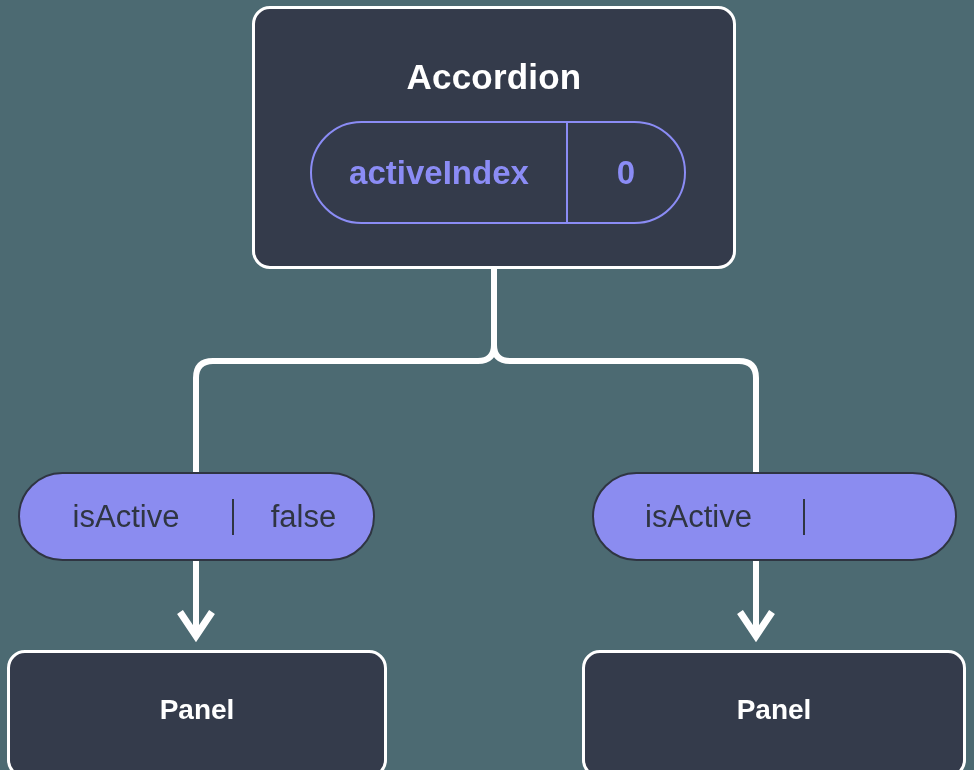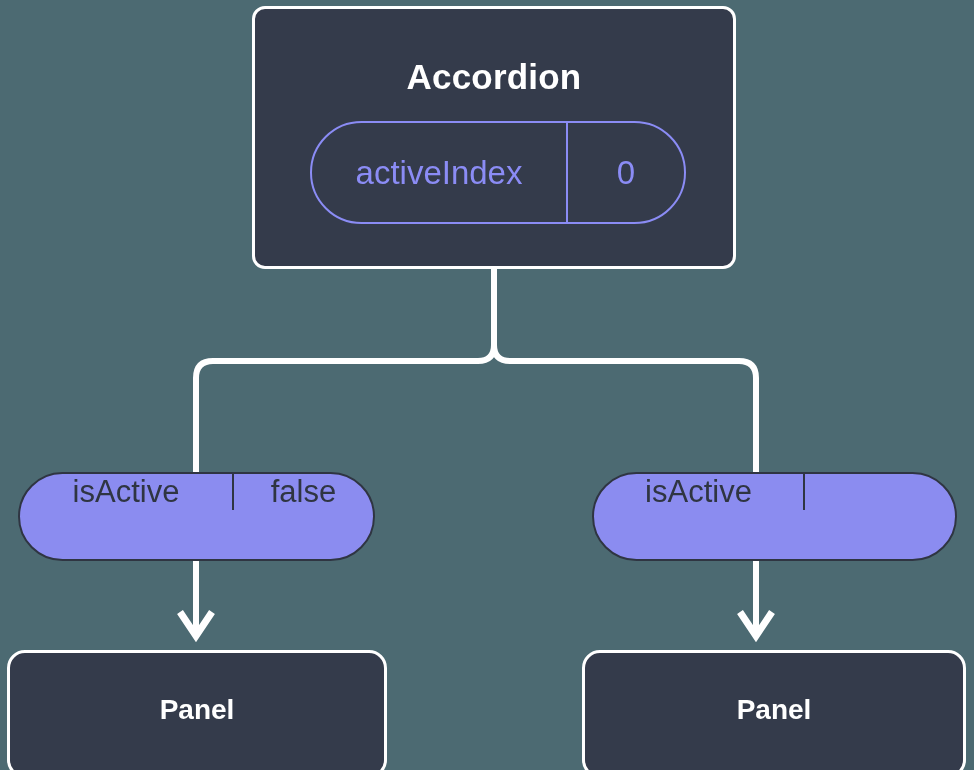--- a/index.html
+++ b/index.html
@@ -40,21 +40,20 @@
     display: flex;
     flex-direction: column;
     align-items: center;
   }
   #accordion-node {
     left: 252px;
     top: 6px;
     width: 484px;
     height: 263px;
     justify-content: flex-start;
-    border-radius: 13px;
   }
   .node-title {
     color: #ffffff;
     font-size: 35px;
     font-weight: 700;
     letter-spacing: 0.2px;
     line-height: 1;
     margin-top: 50px;
     user-select: none;
   }
@@ -73,41 +72,41 @@
     align-items: stretch;
     background: transparent;
   }
   #activeindex-pill .pill-key,
   #activeindex-pill .pill-val {
     display: flex;
     align-items: center;
     justify-content: center;
     color: #8b8cf5;
     font-size: 33px;
-    font-weight: 400;
+    font-weight: 700;
     user-select: none;
   }
   #activeindex-pill .pill-key {
     width: 254px;
     border-right: 2px solid #8b8cf5;
   }
   #activeindex-pill .pill-val {
     flex: 1 1 auto;
   }
 
   
   .state-pill {
     position: absolute;
     box-sizing: border-box;
     height: 89px;
     background: #8b8cf0;
     border: 2px solid #2f3542;
     border-radius: 46px;
     display: flex;
-    align-items: flex-start;
+    align-items: center;
     overflow: hidden;
   }
   .state-pill .pill-key,
   .state-pill .pill-val {
     display: flex;
     align-items: center;
     justify-content: center;
     color: #2f3542;
     font-size: 31px;
     font-weight: 400;

